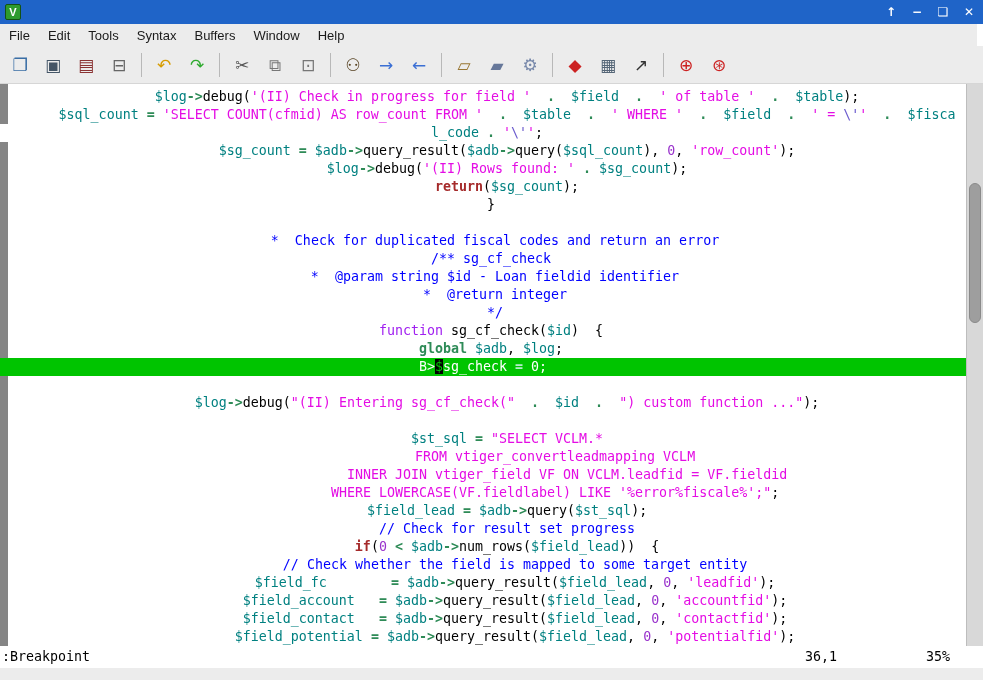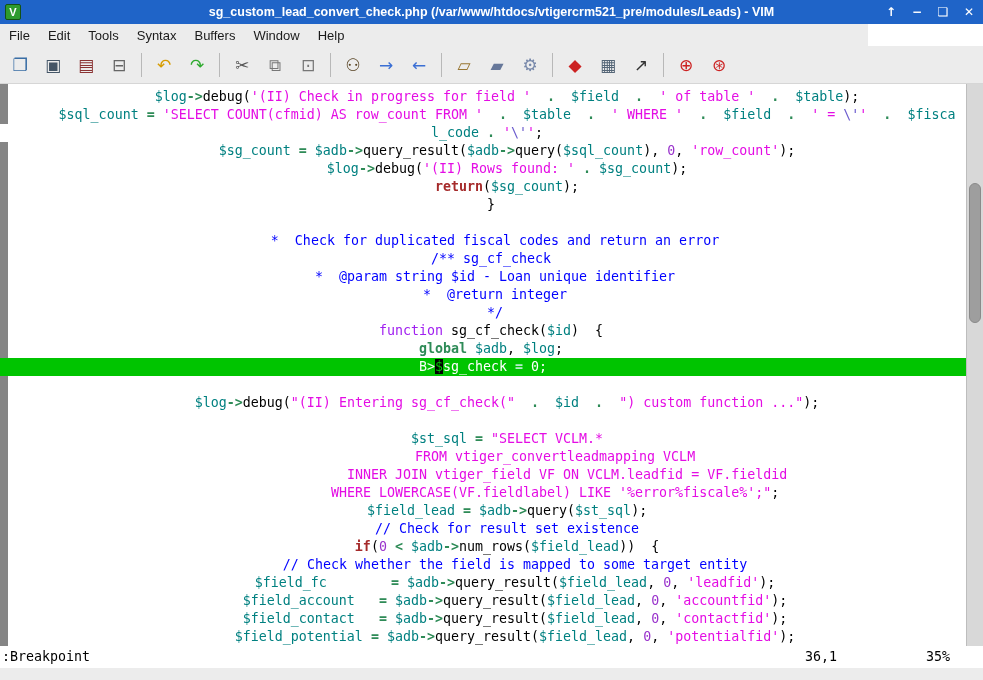--- a/index.html
+++ b/index.html
@@ -14,21 +14,21 @@
               border:1px solid #145214; border-radius:2px; color:#fff;
               font:bold 11px/14px "Liberation Sans",sans-serif; text-align:center; }
   #title-text { position:absolute; left:0; right:0; text-align:center; color:#fff;
                 font:bold 12.5px "Liberation Sans",sans-serif; }
   #win-controls { position:absolute; right:6px; top:0; height:24px; display:flex;
                   align-items:center; gap:10px; color:#fff; }
   .winbtn { width:16px; text-align:center; font:bold 12px "DejaVu Sans",sans-serif;
             color:#fff; cursor:default; }
 
   
-  #menubar { position:absolute; left:0; top:24px; width:868px; height:22px;
+  #menubar { position:absolute; left:0; top:24px; width:977px; height:22px;
              background:#ececec; display:flex; align-items:center; }
   .menu-item { padding:3px 9px; font:13px "Liberation Sans",sans-serif; color:#1a1a1a; }
 
   
   #toolbar { position:absolute; left:0; top:46px; width:983px; height:38px;
              background:#ececec; border-bottom:1px solid #d6d6d6;
              display:flex; align-items:center; padding-left:8px; }
   .tb-group { display:flex; align-items:center; gap:9px; }
   .tb-sep { width:1px; height:24px; background:#b8b8b8; margin:0 10px; }
   .tb-btn { width:24px; height:24px; display:flex; align-items:center;
@@ -76,21 +76,20 @@
   #bottom-border { position:absolute; left:0; top:668px; width:983px; height:12px;
                    background:#ececec; }
 </style>
 </head>
 <body>
 
 <div id="window">
 
   <div id="titlebar">
     <div id="vim-logo">V</div>
-    <div id="title-text">sg_custom_lead_convert_check.php (/var/www/htdocs/vtigercrm521_pre/modules/Leads) - VIM</div>
     <div id="win-controls">
         <div class="winbtn">↑</div>
         <div class="winbtn">−</div>
         <div class="winbtn">❏</div>
         <div class="winbtn">✕</div>
       </div>
   </div>
 
   <div id="menubar">
       <div class="menu-item">File</div>
@@ -149,35 +148,35 @@
       <div class="row"><span class="t">    </span><span class="v">$log</span><span class="o">-&gt;</span><span class="t">debug(</span><span class="s">'(II) Check in progress for field '</span><span class="t">  </span><span class="o">.</span><span class="t">  </span><span class="v">$field</span><span class="t">  </span><span class="o">.</span><span class="t">  </span><span class="s">' of table '</span><span class="t">  </span><span class="o">.</span><span class="t">  </span><span class="v">$table</span><span class="t">);</span></div>
       <div class="row"><span class="t">    </span><span class="v">$sql_count</span><span class="t"> </span><span class="o">=</span><span class="t"> </span><span class="s">'SELECT COUNT(cfmid) AS row_count FROM '</span><span class="t">  </span><span class="o">.</span><span class="t">  </span><span class="v">$table</span><span class="t">  </span><span class="o">.</span><span class="t">  </span><span class="s">' WHERE '</span><span class="t">  </span><span class="o">.</span><span class="t">  </span><span class="v">$field</span><span class="t">  </span><span class="o">.</span><span class="t">  </span><span class="s">' = </span><span class="e">\'</span><span class="s">'</span><span class="t">  </span><span class="o">.</span><span class="t">  </span><span class="v">$fisca</span></div>
       <div class="row wrap"><span class="v">l_code</span><span class="t"> </span><span class="o">.</span><span class="t"> </span><span class="s">'</span><span class="e">\'</span><span class="s">'</span><span class="t">;</span></div>
       <div class="row"><span class="t">    </span><span class="v">$sg_count</span><span class="t"> </span><span class="o">=</span><span class="t"> </span><span class="v">$adb</span><span class="o">-&gt;</span><span class="t">query_result(</span><span class="v">$adb</span><span class="o">-&gt;</span><span class="t">query(</span><span class="v">$sql_count</span><span class="t">), </span><span class="n">0</span><span class="t">, </span><span class="s">'row_count'</span><span class="t">);</span></div>
       <div class="row"><span class="t">    </span><span class="v">$log</span><span class="o">-&gt;</span><span class="t">debug(</span><span class="s">'(II) Rows found: '</span><span class="t"> </span><span class="o">.</span><span class="t"> </span><span class="v">$sg_count</span><span class="t">);</span></div>
       <div class="row"><span class="t">    </span><span class="k">return</span><span class="t">(</span><span class="v">$sg_count</span><span class="t">);</span></div>
       <div class="row"><span class="t">}</span></div>
       <div class="row"></div>
       <div class="row"><span class="c"> *  Check for duplicated fiscal codes and return an error</span></div>
       <div class="row"><span class="c">/** sg_cf_check</span></div>
-      <div class="row"><span class="c"> *  @param string $id - Loan unique identifier</span></div>
+      <div class="row"><span class="c"> *  @param string $id - Loan fieldid identifier</span></div>
       <div class="row"><span class="c"> *  @return integer</span></div>
       <div class="row"><span class="c"> */</span></div>
       <div class="row"><span class="d">function</span><span class="t"> sg_cf_check(</span><span class="v">$id</span><span class="t">)  {</span></div>
       <div class="row"><span class="g">global</span><span class="t"> </span><span class="v">$adb</span><span class="t">, </span><span class="v">$log</span><span class="t">;</span></div>
       <div class="row cur"><span class="sign">B&gt;</span><span class="cursor">$</span><span class="gw">sg_check </span><span class="gop">=</span><span class="gw"> 0;</span></div>
       <div class="row"></div>
       <div class="row"><span class="t">    </span><span class="v">$log</span><span class="o">-&gt;</span><span class="t">debug(</span><span class="s">"(II) Entering sg_cf_check("</span><span class="t">  </span><span class="o">.</span><span class="t">  </span><span class="v">$id</span><span class="t">  </span><span class="o">.</span><span class="t">  </span><span class="s">") custom function ..."</span><span class="t">);</span></div>
       <div class="row"></div>
       <div class="row"><span class="t">    </span><span class="v">$st_sql</span><span class="t"> </span><span class="o">=</span><span class="t"> </span><span class="s">"SELECT VCLM.*</span></div>
       <div class="row"><span class="s">                FROM vtiger_convertleadmapping VCLM</span></div>
       <div class="row"><span class="s">                   INNER JOIN vtiger_field VF ON VCLM.leadfid = VF.fieldid</span></div>
       <div class="row"><span class="s">                WHERE LOWERCASE(VF.fieldlabel) LIKE '%error%fiscale%';"</span><span class="t">;</span></div>
       <div class="row"><span class="t">    </span><span class="v">$field_lead</span><span class="t"> </span><span class="o">=</span><span class="t"> </span><span class="v">$adb</span><span class="o">-&gt;</span><span class="t">query(</span><span class="v">$st_sql</span><span class="t">);</span></div>
-      <div class="row"><span class="t">    </span><span class="c">// Check for result set existence</span></div>
+      <div class="row"><span class="t">    </span><span class="c">// Check for result set progress</span></div>
       <div class="row"><span class="t">    </span><span class="k">if</span><span class="t">(</span><span class="n">0</span><span class="t"> </span><span class="o">&lt;</span><span class="t"> </span><span class="v">$adb</span><span class="o">-&gt;</span><span class="t">num_rows(</span><span class="v">$field_lead</span><span class="t">))  {</span></div>
       <div class="row"><span class="t">      </span><span class="c">// Check whether the field is mapped to some target entity</span></div>
       <div class="row"><span class="t">      </span><span class="v">$field_fc</span><span class="t">        </span><span class="o">=</span><span class="t"> </span><span class="v">$adb</span><span class="o">-&gt;</span><span class="t">query_result(</span><span class="v">$field_lead</span><span class="t">, </span><span class="n">0</span><span class="t">, </span><span class="s">'leadfid'</span><span class="t">);</span></div>
       <div class="row"><span class="t">      </span><span class="v">$field_account</span><span class="t">   </span><span class="o">=</span><span class="t"> </span><span class="v">$adb</span><span class="o">-&gt;</span><span class="t">query_result(</span><span class="v">$field_lead</span><span class="t">, </span><span class="n">0</span><span class="t">, </span><span class="s">'accountfid'</span><span class="t">);</span></div>
       <div class="row"><span class="t">      </span><span class="v">$field_contact</span><span class="t">   </span><span class="o">=</span><span class="t"> </span><span class="v">$adb</span><span class="o">-&gt;</span><span class="t">query_result(</span><span class="v">$field_lead</span><span class="t">, </span><span class="n">0</span><span class="t">, </span><span class="s">'contactfid'</span><span class="t">);</span></div>
       <div class="row"><span class="t">      </span><span class="v">$field_potential</span><span class="t"> </span><span class="o">=</span><span class="t"> </span><span class="v">$adb</span><span class="o">-&gt;</span><span class="t">query_result(</span><span class="v">$field_lead</span><span class="t">, </span><span class="n">0</span><span class="t">, </span><span class="s">'potentialfid'</span><span class="t">);</span></div>
     </div>
   <div class="strip" id="strip1"></div>
   <div class="strip" id="strip2"></div>
   <div class="strip" id="strip3"></div>

